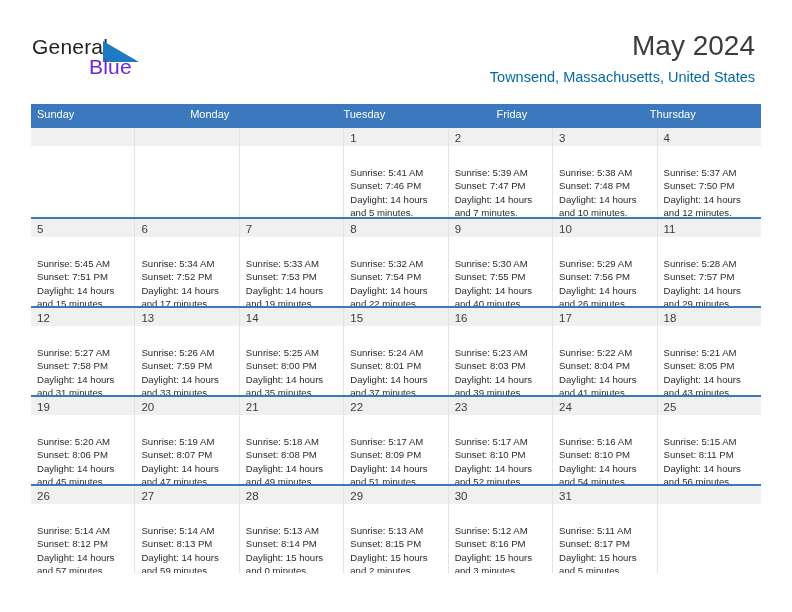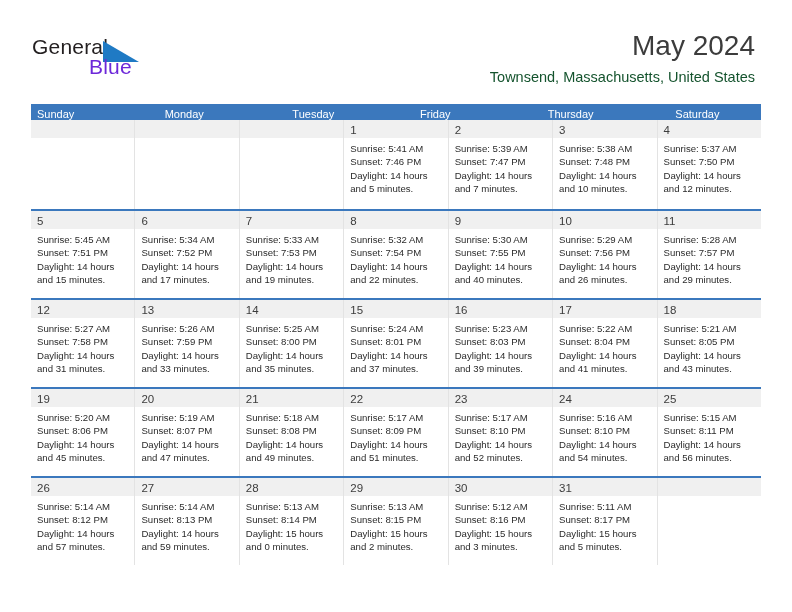--- a/index.html
+++ b/index.html
@@ -69,36 +69,36 @@
   }
   .month-title {
     font-size: 28px;
     color: #3c3c3c;
     line-height: 32px;
     white-space: nowrap;
   }
   .location-title {
     margin-top: 6px;
     font-size: 14.5px;
-    color: #14532d;
+    color: #0369a1;
     line-height: 18px;
     white-space: nowrap;
   }
 
   
   .calendar {
     position: absolute;
     left: 31px;
     top: 104px;
     width: 730px;
   }
   .weekday-row {
     display: flex;
     background: #3b78bd;
-    height: 16px;
+    height: 24px;
     gap: 36px;
   }
   .weekday-cell {
     flex: 1 1 0;
     color: #ffffff;
     font-size: 11px;
     line-height: 20px;
     padding-left: 6px;
     box-sizing: border-box;
     white-space: nowrap;
@@ -132,20 +132,21 @@
   .day-num {
     font-size: 11.5px;
     color: #3c3c3c;
     line-height: 18px;
   }
   .day-info {
     padding: 4px 5px 0 6px;
     font-size: 9.6px;
     line-height: 13.4px;
     color: #2b2b2b;
+    margin-top: 16px;
   }
   .day-info div {
     white-space: nowrap;
   }
 </style>
 </head>
 <body>
 
 <div class="page">
 
@@ -169,21 +170,20 @@
   </div>
 
   <div class="calendar">
 
     <div class="weekday-row">
       <div class="weekday-cell">Sunday</div>
       <div class="weekday-cell">Monday</div>
       <div class="weekday-cell">Tuesday</div>
       <div class="weekday-cell">Friday</div>
       <div class="weekday-cell">Thursday</div>
-      <div class="weekday-cell">Saturday</div>
     </div>
 
     <div id="weeks-container">
         <div class="week-row first">
           <div class="day-cell empty">
             <div class="day-num-band"><span class="day-num"></span></div>
           </div>
           <div class="day-cell empty">
             <div class="day-num-band"><span class="day-num"></span></div>
           </div>

